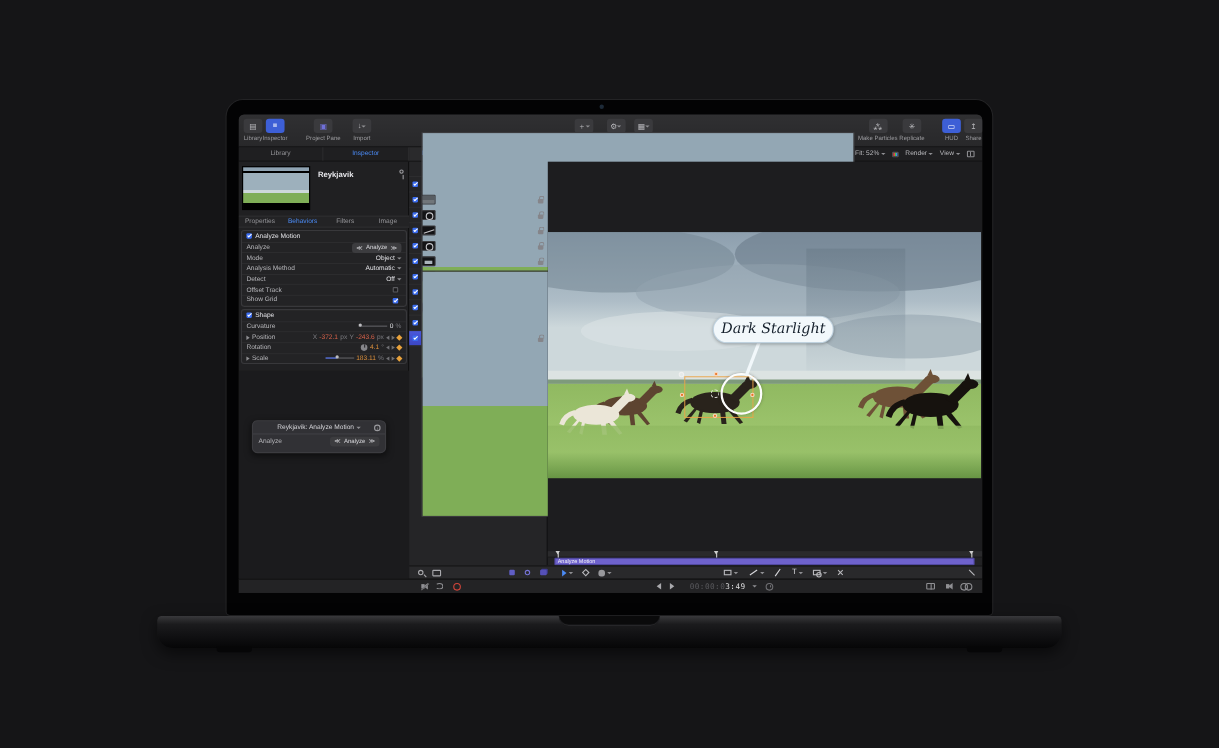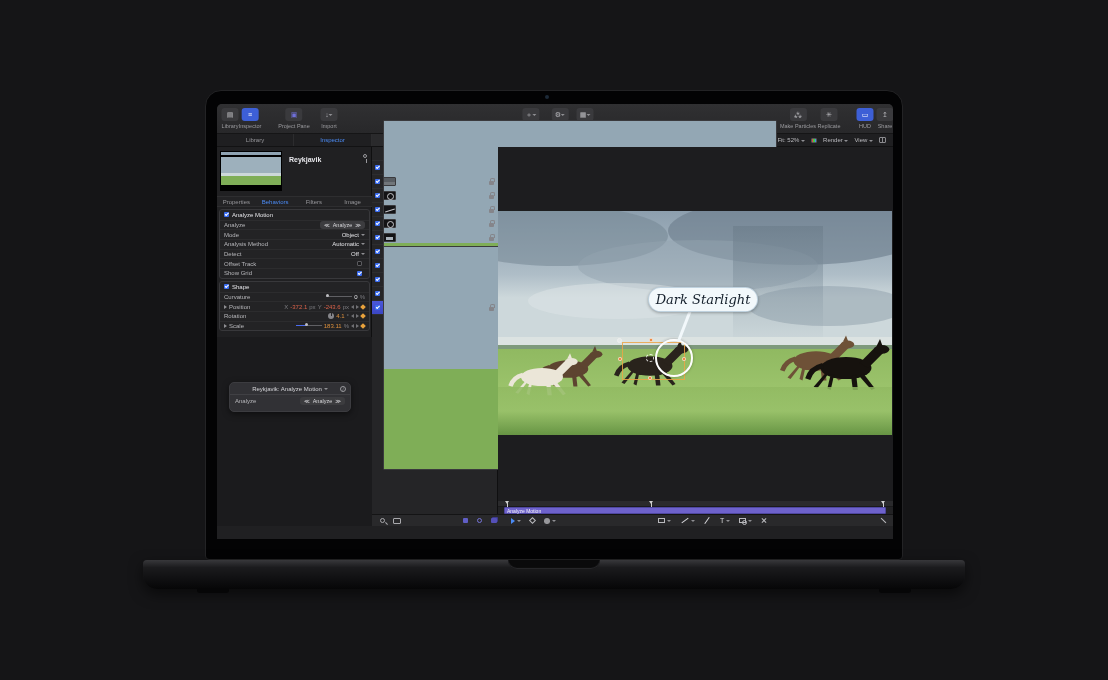--- a/index.html
+++ b/index.html
@@ -652,20 +652,34 @@
         <span class="caret sm" style="margin-left:2px"></span>
         <span class="ico slash" style="margin-left:8px;transform:rotate(-55deg)"></span>
         <span class="ico ttool" style="margin-left:9px">T</span>
         <span class="caret sm" style="margin-left:2px"></span>
         <span class="ico mask-t" style="margin-left:9px"></span>
         <span class="caret sm" style="margin-left:2px"></span>
         <span class="ico xtool" style="margin-left:9px"></span>
         <span class="ico diag" style="margin-left:auto;margin-right:6px"></span>
       </div>
 
+      <div class="abs transport">
+        <span class="ico spk mute" style="margin-left:166px"></span>
+        <span class="ico loop" style="margin-left:10px"></span>
+        <span class="ico rec" style="margin-left:9px"></span>
+        <span class="ico tri-l" style="margin-left:178px"></span>
+        <span class="ico tri-r dim" style="margin-left:8px"></span>
+        <span class="tc" style="margin-left:14px">
+          <span class="dim">00:00:0</span><span class="bri">3:49</span></span>
+        <span class="caret sm" style="margin-left:6px"></span>
+        <span class="ico clock" style="margin-left:8px"></span>
+        <span class="ico film" style="margin-left:auto"></span>
+        <span class="ico spk" style="margin-left:10px"></span>
+        <span class="ico rings" style="margin-left:10px;margin-right:10px"></span>
+      </div>
 
     </div>
   </div>
 
   <div class="abs base">
     <div class="abs notch"></div>
   </div>
   <div class="abs foot" style="left:197px"></div>
   <div class="abs foot" style="left:879px"></div>
 </div>

